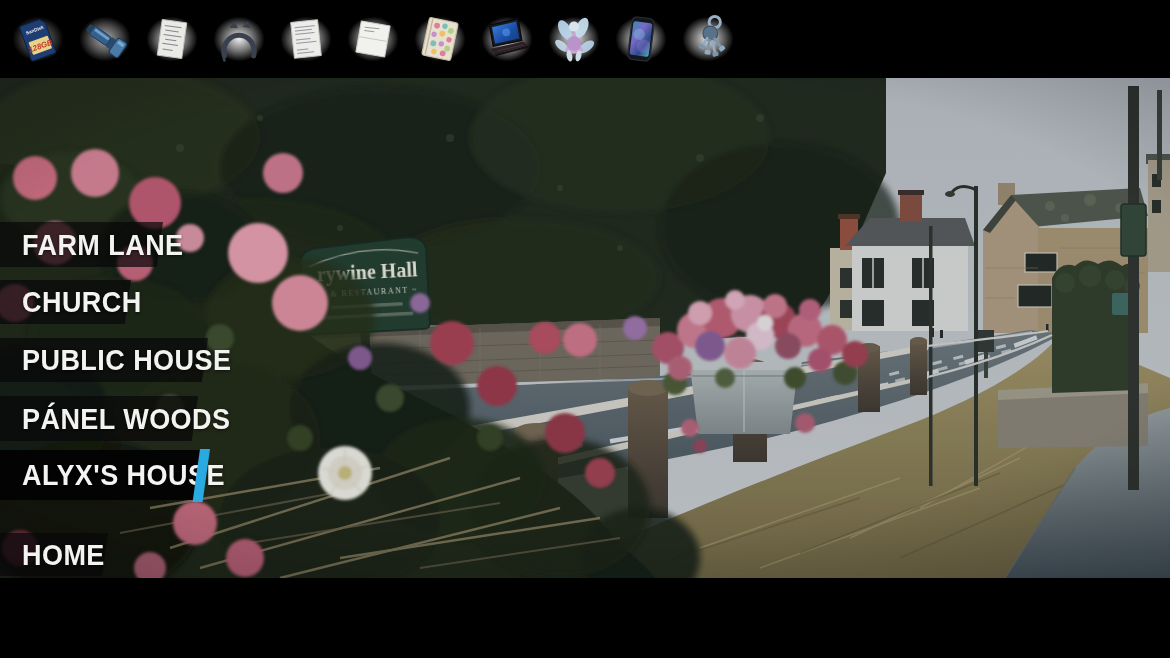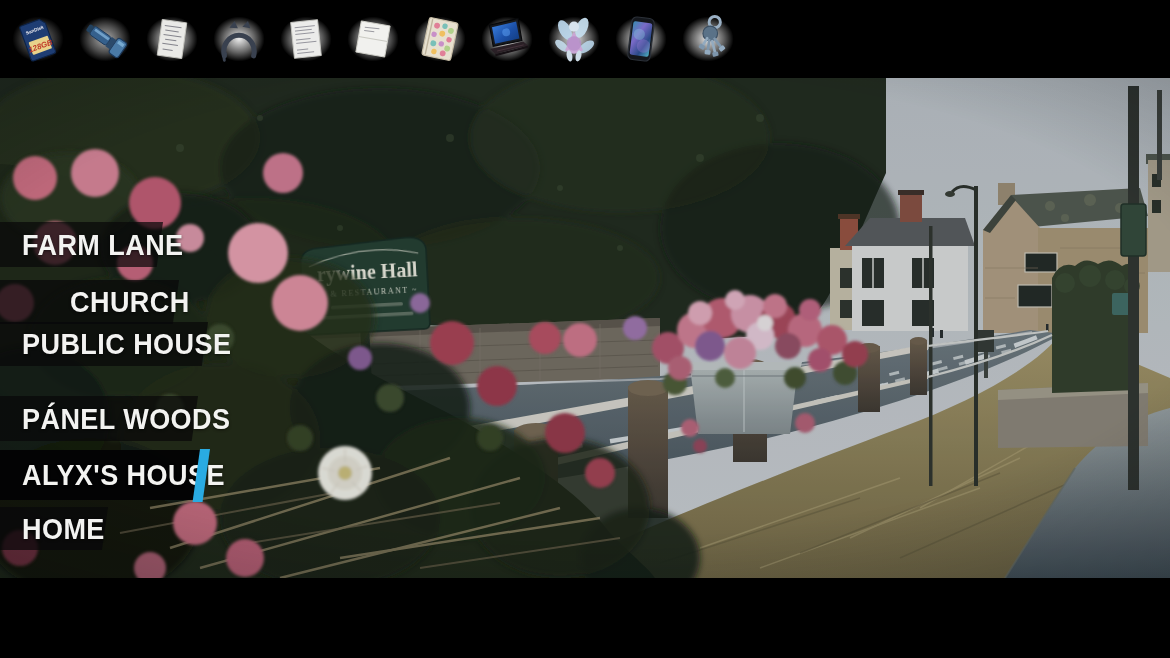--- a/index.html
+++ b/index.html
@@ -29,25 +29,25 @@
 
   
   .location-menu{position:absolute;left:0;top:0;width:1170px;height:658px;pointer-events:none;}
   .menu-item{position:absolute;left:0;display:flex;align-items:center;pointer-events:auto;cursor:pointer;border-radius:16px;}
   .menu-item .bar{position:absolute;left:0;top:0;width:100%;height:100%;
                   background:rgba(8,9,10,.72);transform:skewX(-8deg);transform-origin:top left;}
   .menu-item .label{position:relative;margin-left:22px;color:#f3f3f1;font-weight:bold;font-size:30px;
                     letter-spacing:.5px;white-space:nowrap;transform:scaleX(.9);transform-origin:left center;
                     text-shadow:0 1px 3px rgba(0,0,0,.55);}
   .mi-0{top:222px;width:163px;height:45px;}
-  .mi-1{top:280px;width:131px;height:44px;padding-left:48px;}
-  .mi-2{top:322px;width:208px;height:44px;}
+  .mi-1{top:280px;width:131px;height:44px;}
+  .mi-2{top:338px;width:208px;height:44px;}
   .mi-3{top:396px;width:198px;height:45px;text-align:right;}
   .mi-4{top:450px;width:202px;height:50px;}
-  .mi-5{top:507px;width:108px;height:43px;text-align:right;}
+  .mi-5{top:533px;width:108px;height:43px;text-align:right;}
   .mi-4 .bar{background:rgba(3,3,4,.97);}
   .indicator{position:absolute;left:200px;top:-1px;width:10px;height:53px;background:#29abe2;
              transform:skewX(-8deg);transform-origin:top left;}
 </style>
 </head>
 <body>
 
 <div class="stage">
 
   <div class="inventory-bar">

